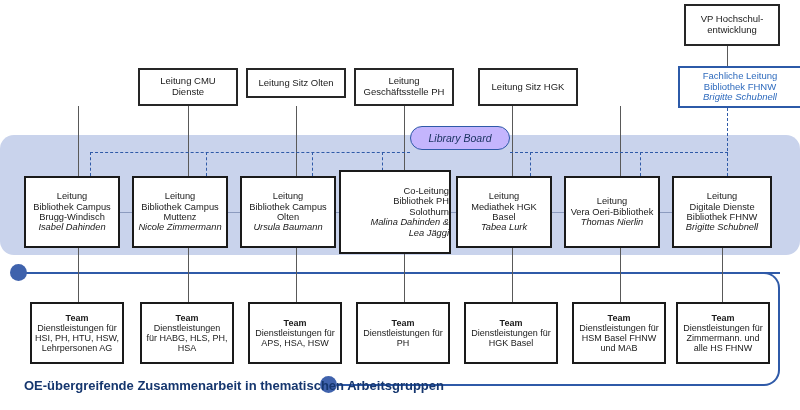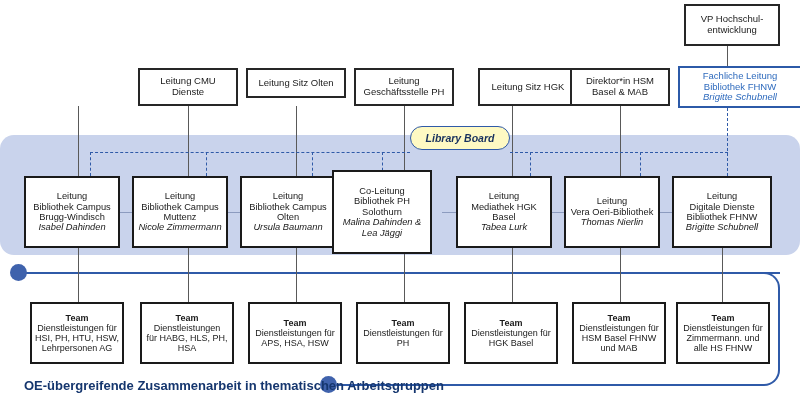--- a/index.html
+++ b/index.html
@@ -79,25 +79,25 @@
     position:absolute;
     width:0;
     border-left:1.6px dashed #2f5aa8;
     z-index:4;
   }
 
   
   .pill{
     position:absolute;
     box-sizing:border-box;
-    background:#fef9c3;
+    background:#c4b5fd;
     border:1.6px solid #2f5aa8;
     border-radius:13px;
     display:flex;align-items:center;justify-content:center;
-    font-style:italic;font-weight:bold;
+    font-style:italic;font-weight:normal;
     font-size:10.5px;
     color:#18315e;
     z-index:7;
   }
 
   
   .loop{
     position:absolute;
     box-sizing:border-box;
     border:2px solid #2f5aa8;
@@ -148,24 +148,20 @@
   </div>
   <div class="box t1" style="left:246px;top:68px;width:100px;height:30px;">
     <span class="ln">Leitung Sitz Olten</span>
   </div>
   <div class="box t1" style="left:354px;top:68px;width:100px;height:38px;">
     <span class="ln">Leitung</span>
     <span class="ln">Geschäftsstelle PH</span>
   </div>
   <div class="box t1" style="left:478px;top:68px;width:100px;height:38px;justify-content:center;">
     <span class="ln">Leitung Sitz HGK</span>
-  </div>
-  <div class="box t1" style="left:570px;top:68px;width:100px;height:38px;">
-    <span class="ln">Direktor*in HSM</span>
-    <span class="ln">Basel &amp; MAB</span>
   </div>
   <div class="box t1 blue-box" style="left:678px;top:66px;width:124px;height:42px;">
     <span class="ln">Fachliche Leitung</span>
     <span class="ln">Bibliothek FHNW</span>
     <span class="ln it">Brigitte Schubnell</span>
   </div>
 
   <div class="vline" style="left:78px;top:106px;height:70px;"></div>
   <div class="vline" style="left:188px;top:106px;height:70px;"></div>
   <div class="vline" style="left:296px;top:106px;height:70px;"></div>
@@ -205,21 +201,21 @@
     <span class="ln">Bibliothek Campus</span>
     <span class="ln">Muttenz</span>
     <span class="ln it">Nicole Zimmermann</span>
   </div>
   <div class="box t2" style="left:240px;top:176px;width:96px;height:72px;">
     <span class="ln">Leitung</span>
     <span class="ln">Bibliothek Campus</span>
     <span class="ln">Olten</span>
     <span class="ln it">Ursula Baumann</span>
   </div>
-  <div class="box t2" style="left:332px;top:170px;width:100px;height:84px;">
+  <div class="box t2" style="left:339px;top:170px;width:112px;height:84px;align-items:flex-end;">
     <span class="ln">Co-Leitung</span>
     <span class="ln">Bibliothek PH</span>
     <span class="ln">Solothurn</span>
     <span class="ln it">Malina Dahinden &amp;</span>
     <span class="ln it">Lea Jäggi</span>
   </div>
   <div class="box t2" style="left:456px;top:176px;width:96px;height:72px;">
     <span class="ln">Leitung</span>
     <span class="ln">Mediathek HGK</span>
     <span class="ln">Basel</span>

